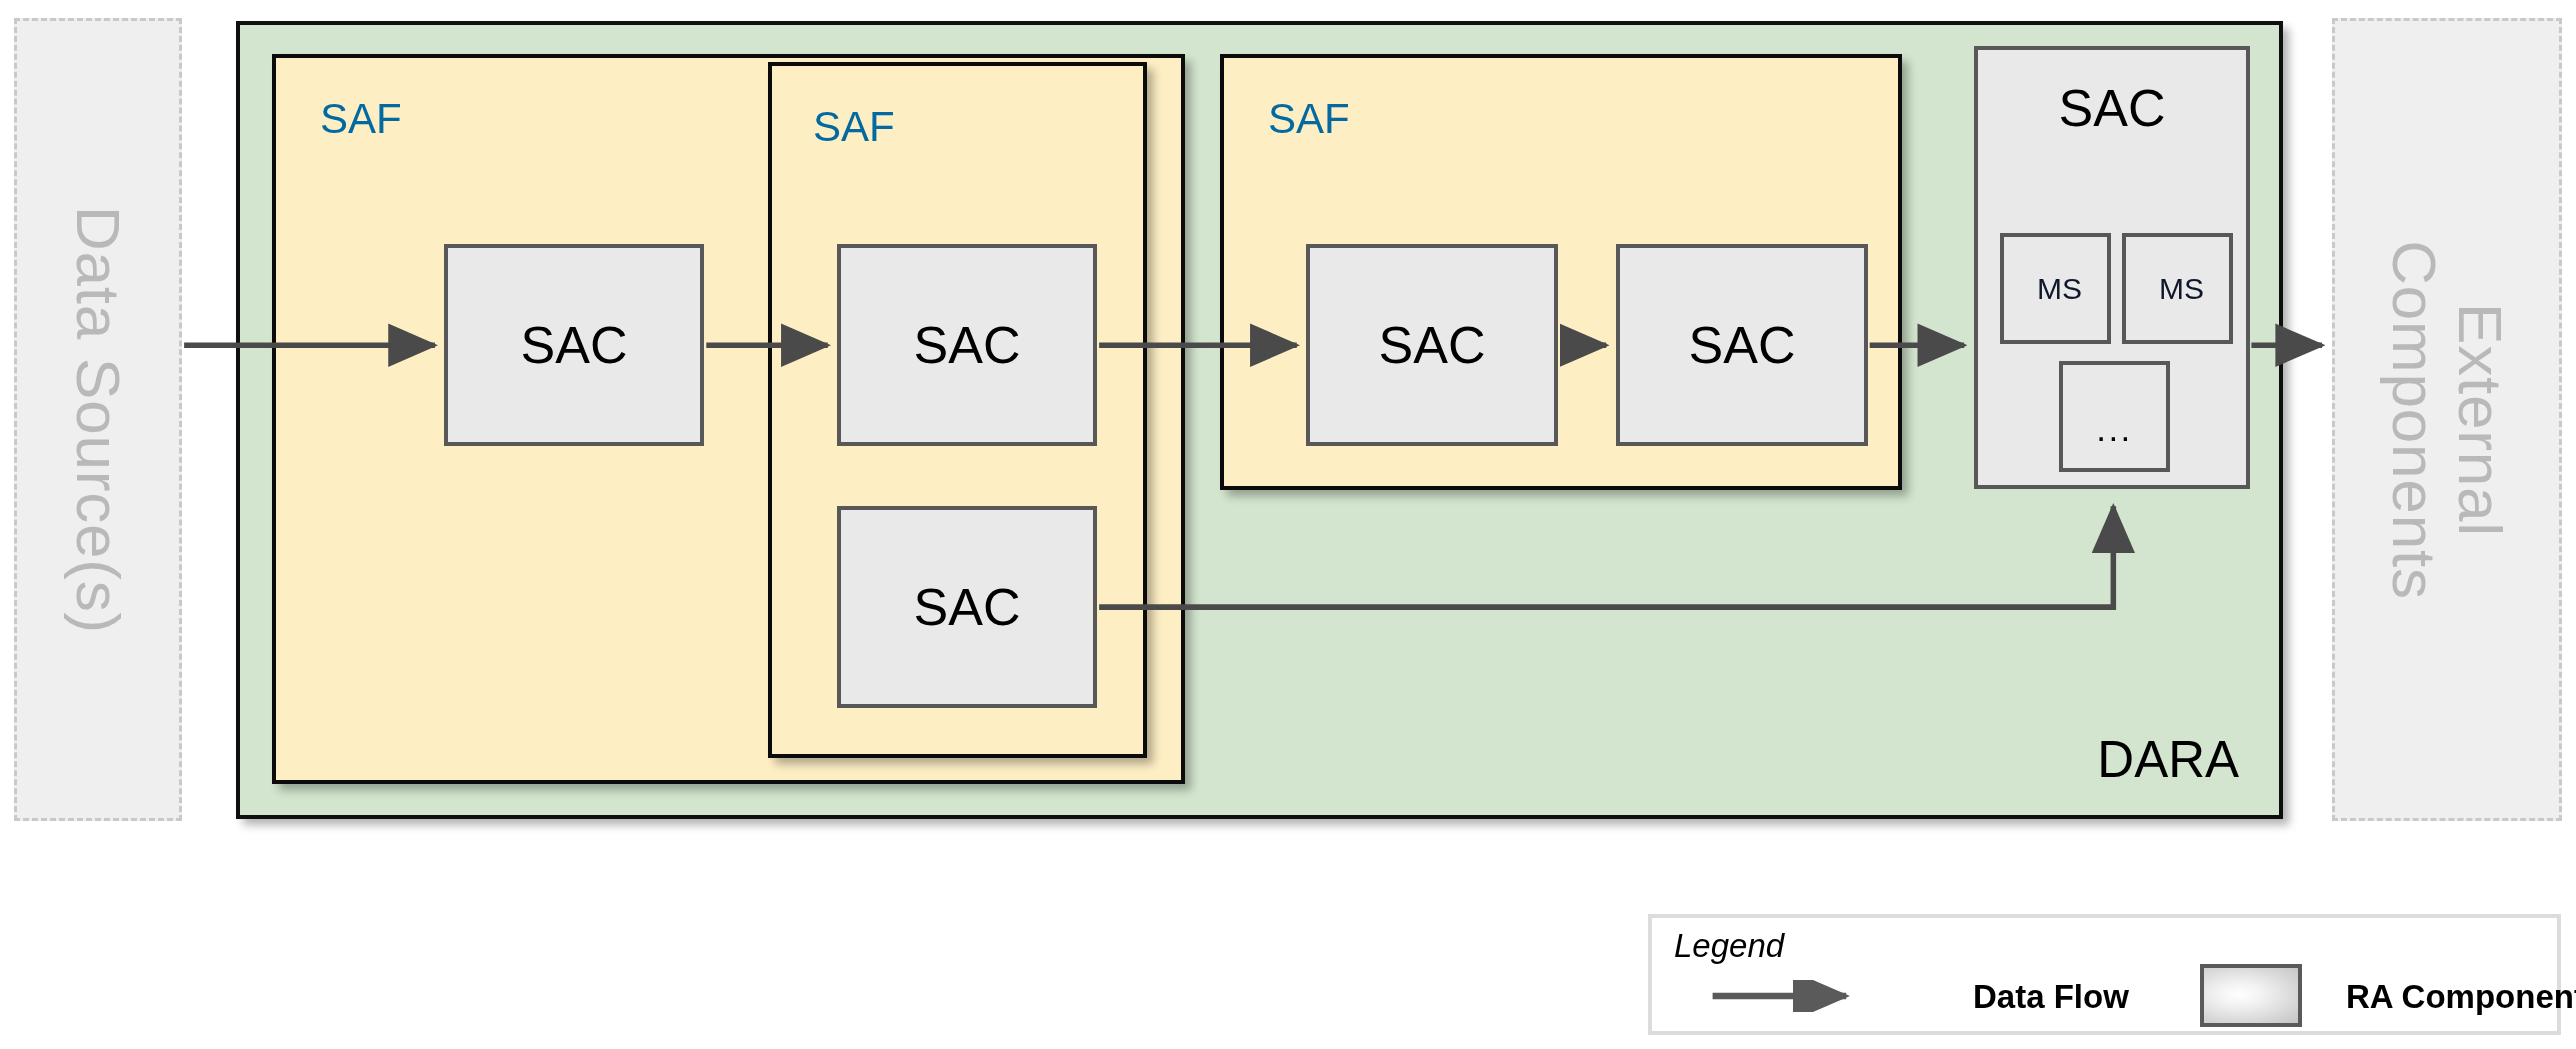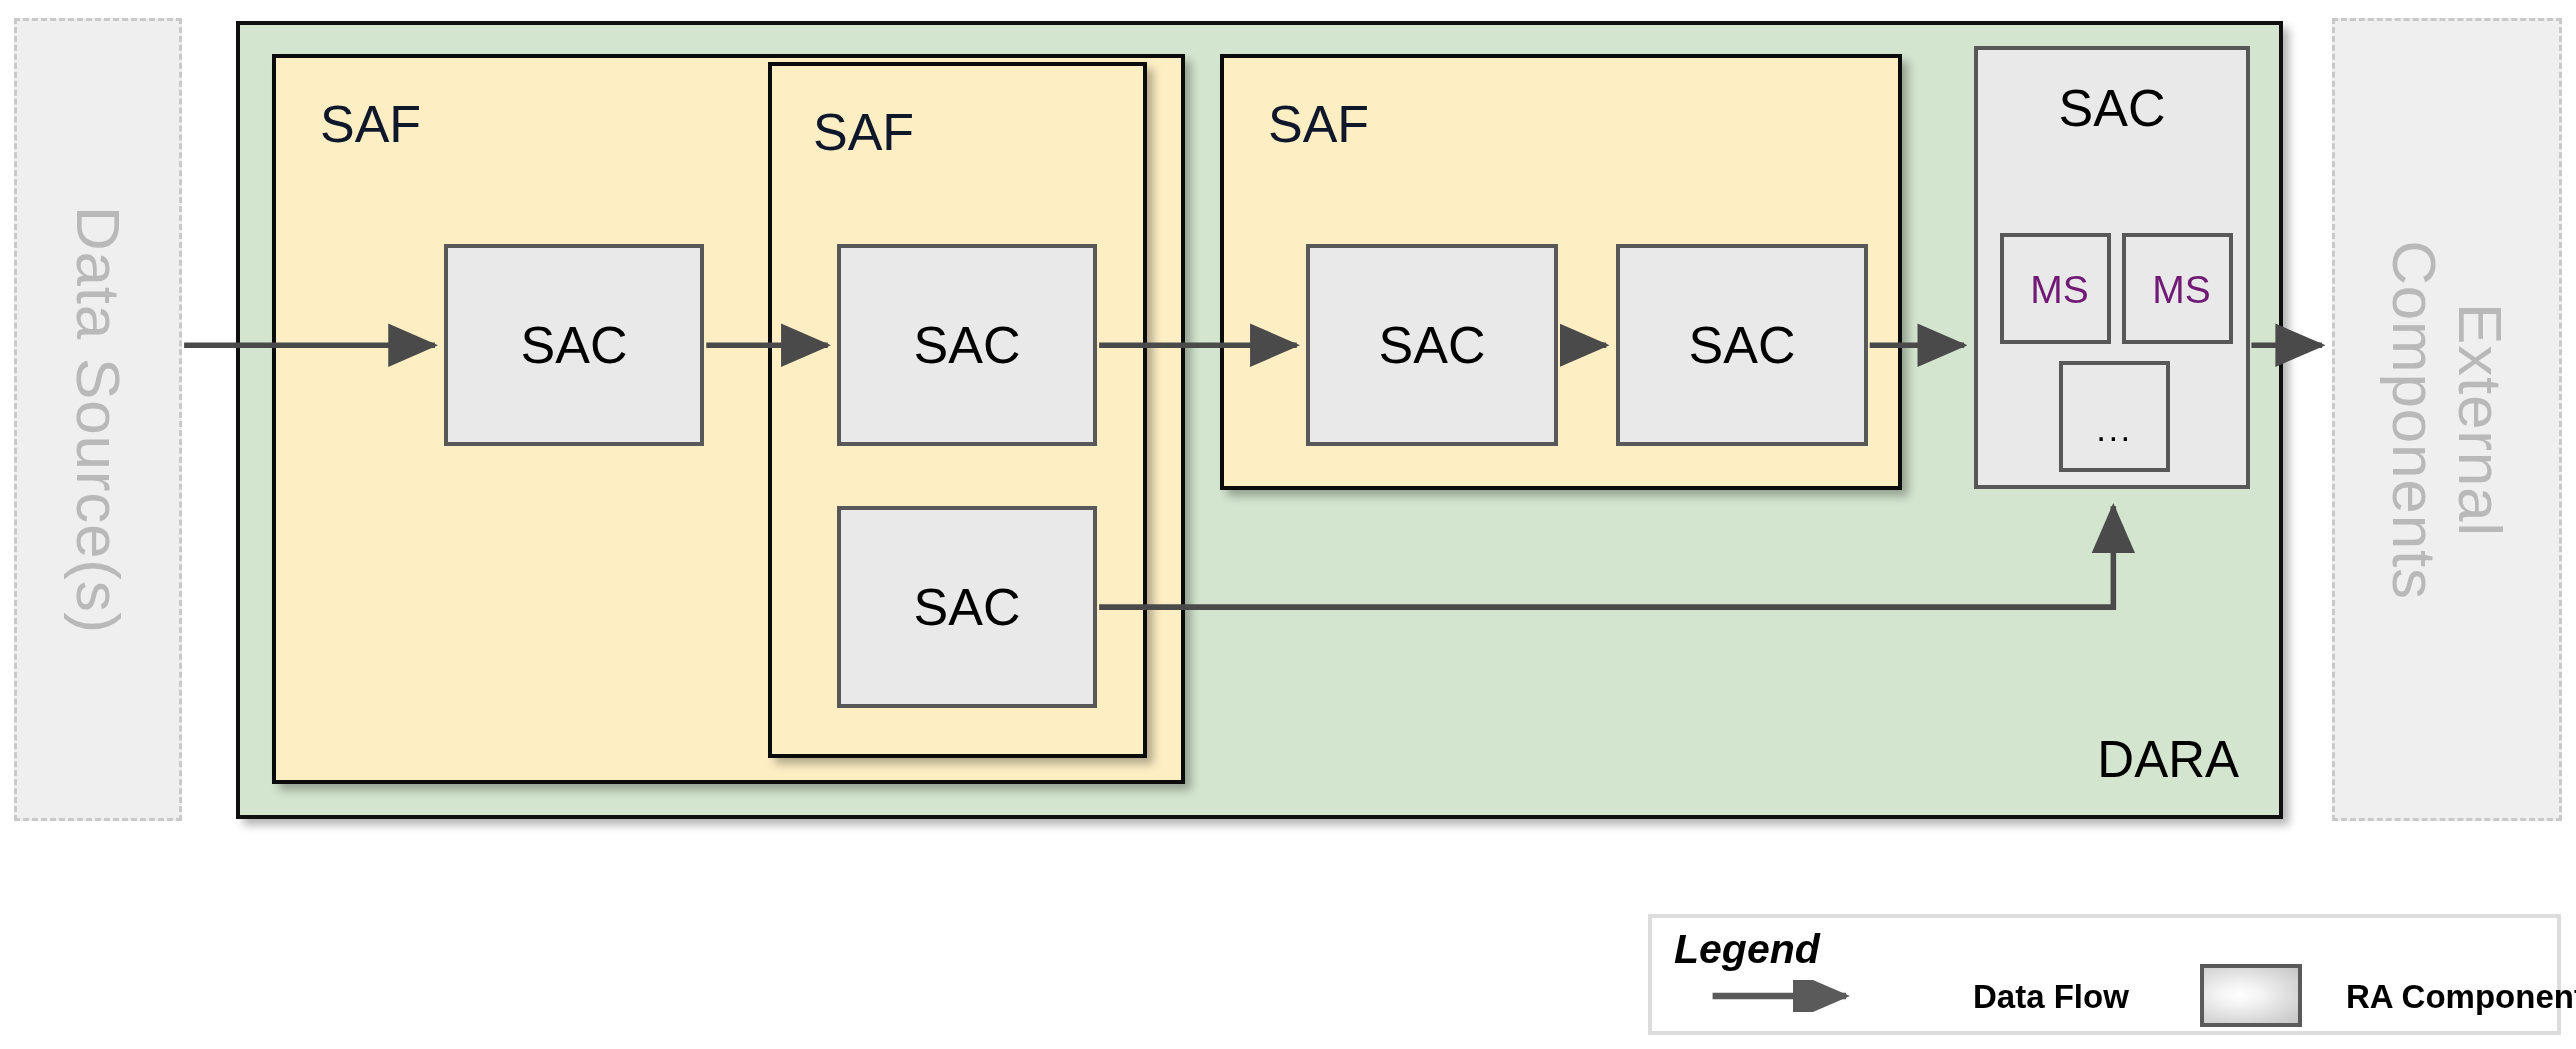--- a/index.html
+++ b/index.html
@@ -53,22 +53,22 @@
   
   .saf-box {
     position: absolute;
     background: #fdeec4;
     border: 4px solid #0b0b0b;
     box-sizing: border-box;
     box-shadow: 7.1px 7.1px 8.7px rgba(0,0,0,0.30);
   }
   .saf-label {
     position: absolute;
-    color: #0f172a;
-    font-size: 52px;
+    color: #0369a1;
+    font-size: 42px;
     line-height: 1;
     white-space: nowrap;
     text-align: right;
   }
 
   
   .sac-box {
     position: absolute;
     background: #e9e9e9;
     border: 4px solid #585858;
@@ -92,22 +92,22 @@
     background: #e9e9e9;
     border: 4px solid #585858;
     box-sizing: border-box;
   }
   .ms-label {
     position: absolute;
     left: 8px; right: 0;
     top: 50%;
     transform: translateY(-50%);
     text-align: center;
-    color: #701a75;
-    font-size: 39px;
+    color: #0f172a;
+    font-size: 30px;
     line-height: 1;
     white-space: nowrap;
   }
   .dots-label {
     position: absolute;
     left: 0; right: 0;
     bottom: 22px;
     text-align: center;
     color: #000;
     font-size: 35px;
@@ -126,23 +126,23 @@
   
   .legend-box {
     position: absolute;
     background: #ffffff;
     border: 4px solid #dcdcdc;
     box-sizing: border-box;
   }
   .legend-title {
     position: absolute;
     left: 22px; top: 11px;
-    font-weight: bold;
+    font-weight: normal;
     font-style: italic;
-    font-size: 41px;
+    font-size: 33px;
     color: #000;
     line-height: 1;
   }
   .legend-entry-label {
     position: absolute;
     font-weight: bold;
     font-size: 33px;
     color: #000;
     line-height: 1;
     white-space: nowrap;

